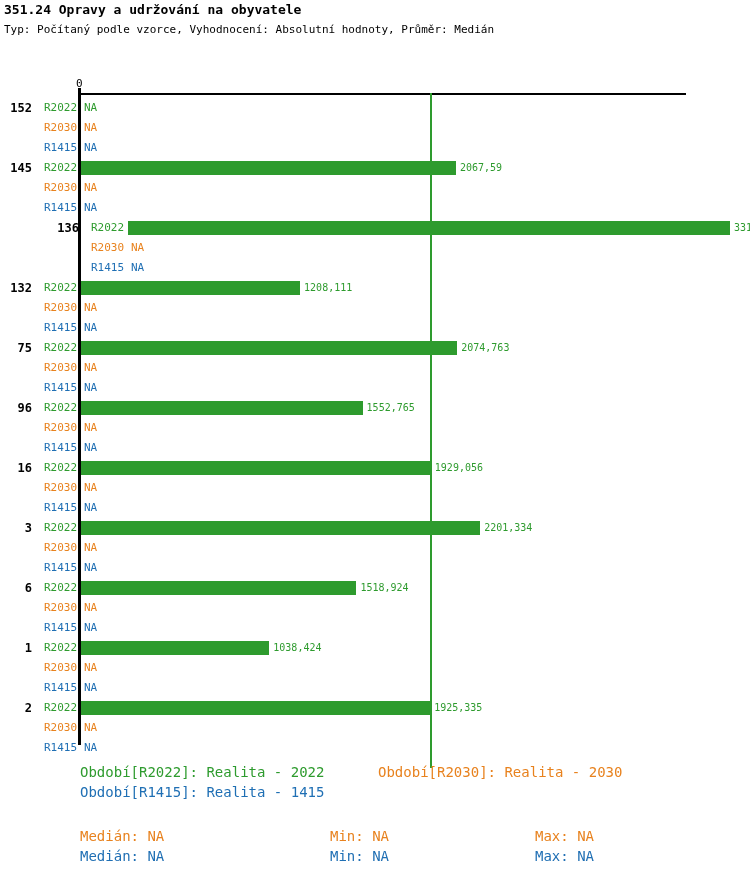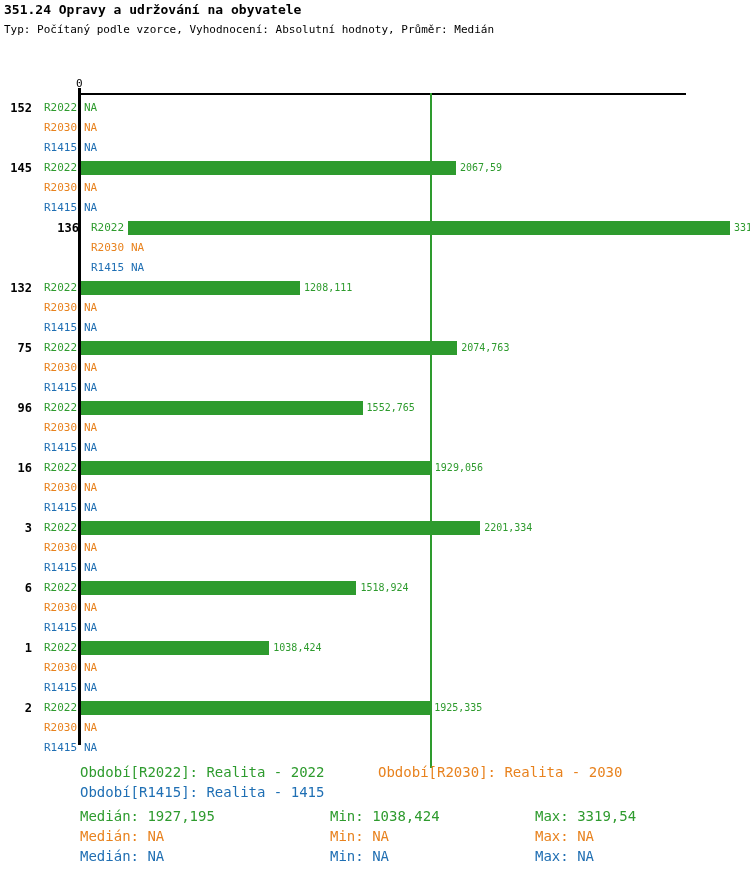--- a/index.html
+++ b/index.html
@@ -341,25 +341,20 @@
 </div>
 
 <div id="legend">
     <div class="legend-row" style="top: 0px;">
       <div class="legend-cell col-a" style="color: rgb(46, 155, 46);">Období[R2022]: Realita - 2022</div>
       <div class="legend-cell col-legend2" style="color: rgb(232, 130, 30);">Období[R2030]: Realita - 2030</div>
     </div>
     <div class="legend-row" style="top: 20px;">
       <div class="legend-cell col-a" style="color: rgb(31, 111, 180);">Období[R1415]: Realita - 1415</div>
     </div>
-    <div class="legend-row" style="top: 44px;">
-      <div class="legend-cell col-a" style="color: rgb(46, 155, 46);">Medián: 1927,195</div>
-      <div class="legend-cell col-b" style="color: rgb(46, 155, 46);">Min: 1038,424</div>
-      <div class="legend-cell col-c" style="color: rgb(46, 155, 46);">Max: 3319,54</div>
-    </div>
     <div class="legend-row" style="top: 64px;">
       <div class="legend-cell col-a" style="color: rgb(232, 130, 30);">Medián: NA</div>
       <div class="legend-cell col-b" style="color: rgb(232, 130, 30);">Min: NA</div>
       <div class="legend-cell col-c" style="color: rgb(232, 130, 30);">Max: NA</div>
     </div>
     <div class="legend-row" style="top: 84px;">
       <div class="legend-cell col-a" style="color: rgb(31, 111, 180);">Medián: NA</div>
       <div class="legend-cell col-b" style="color: rgb(31, 111, 180);">Min: NA</div>
       <div class="legend-cell col-c" style="color: rgb(31, 111, 180);">Max: NA</div>
     </div>

